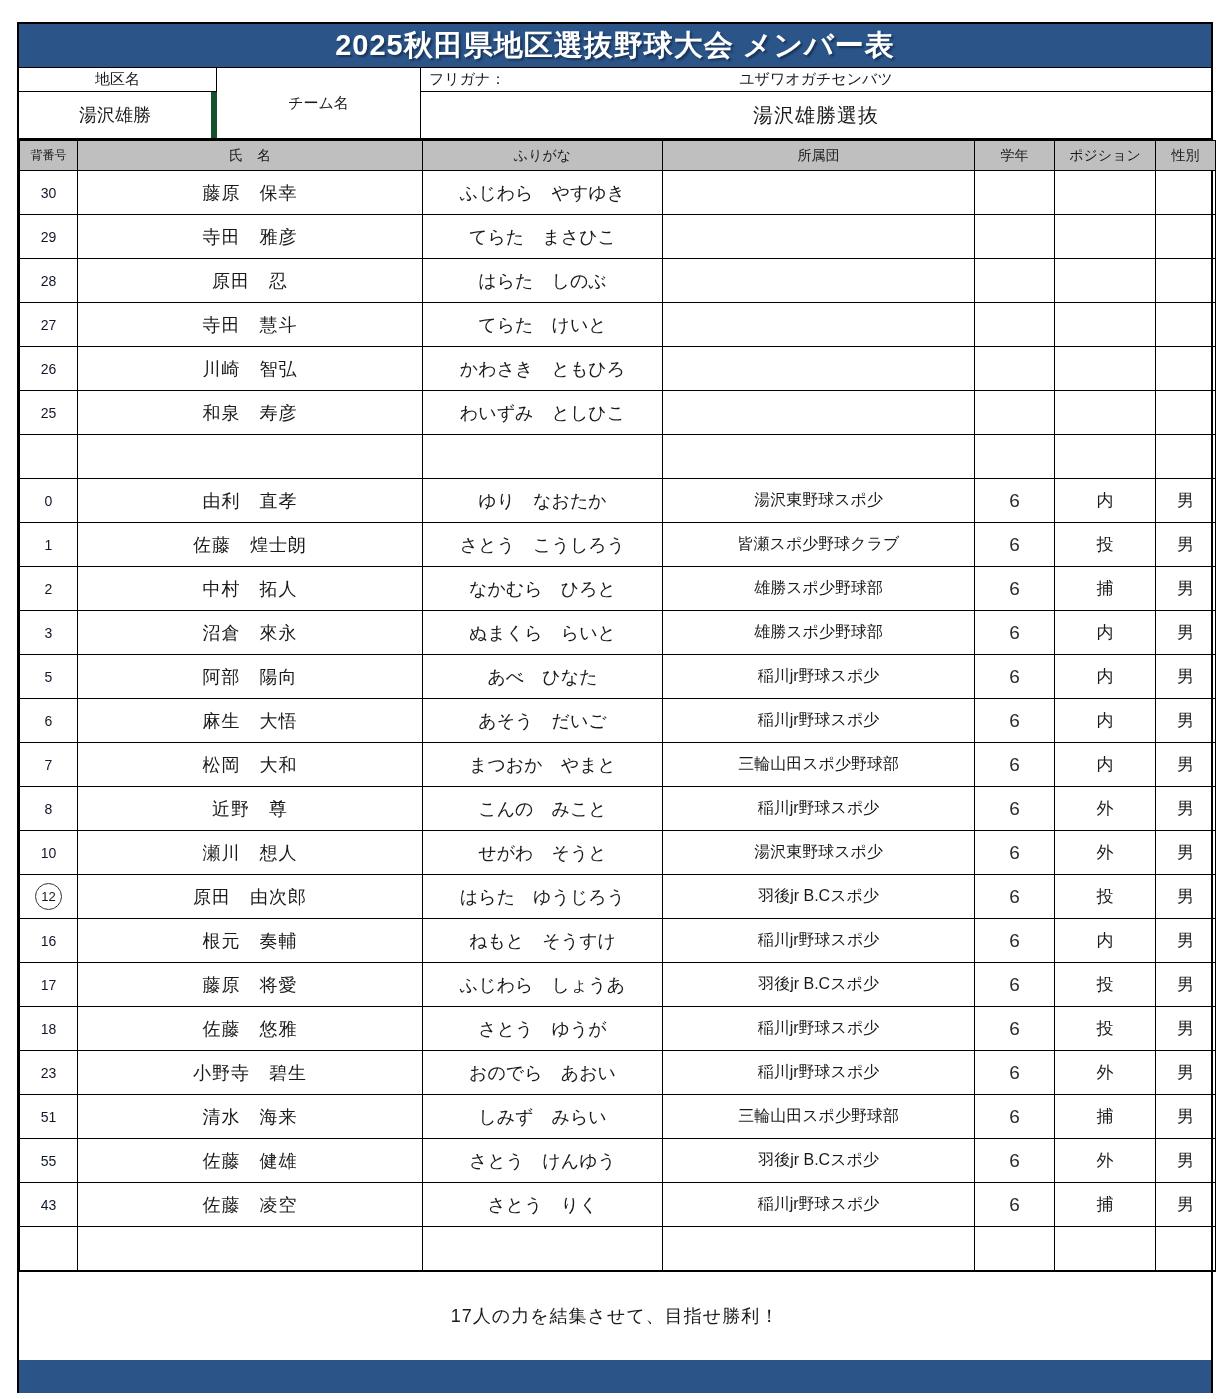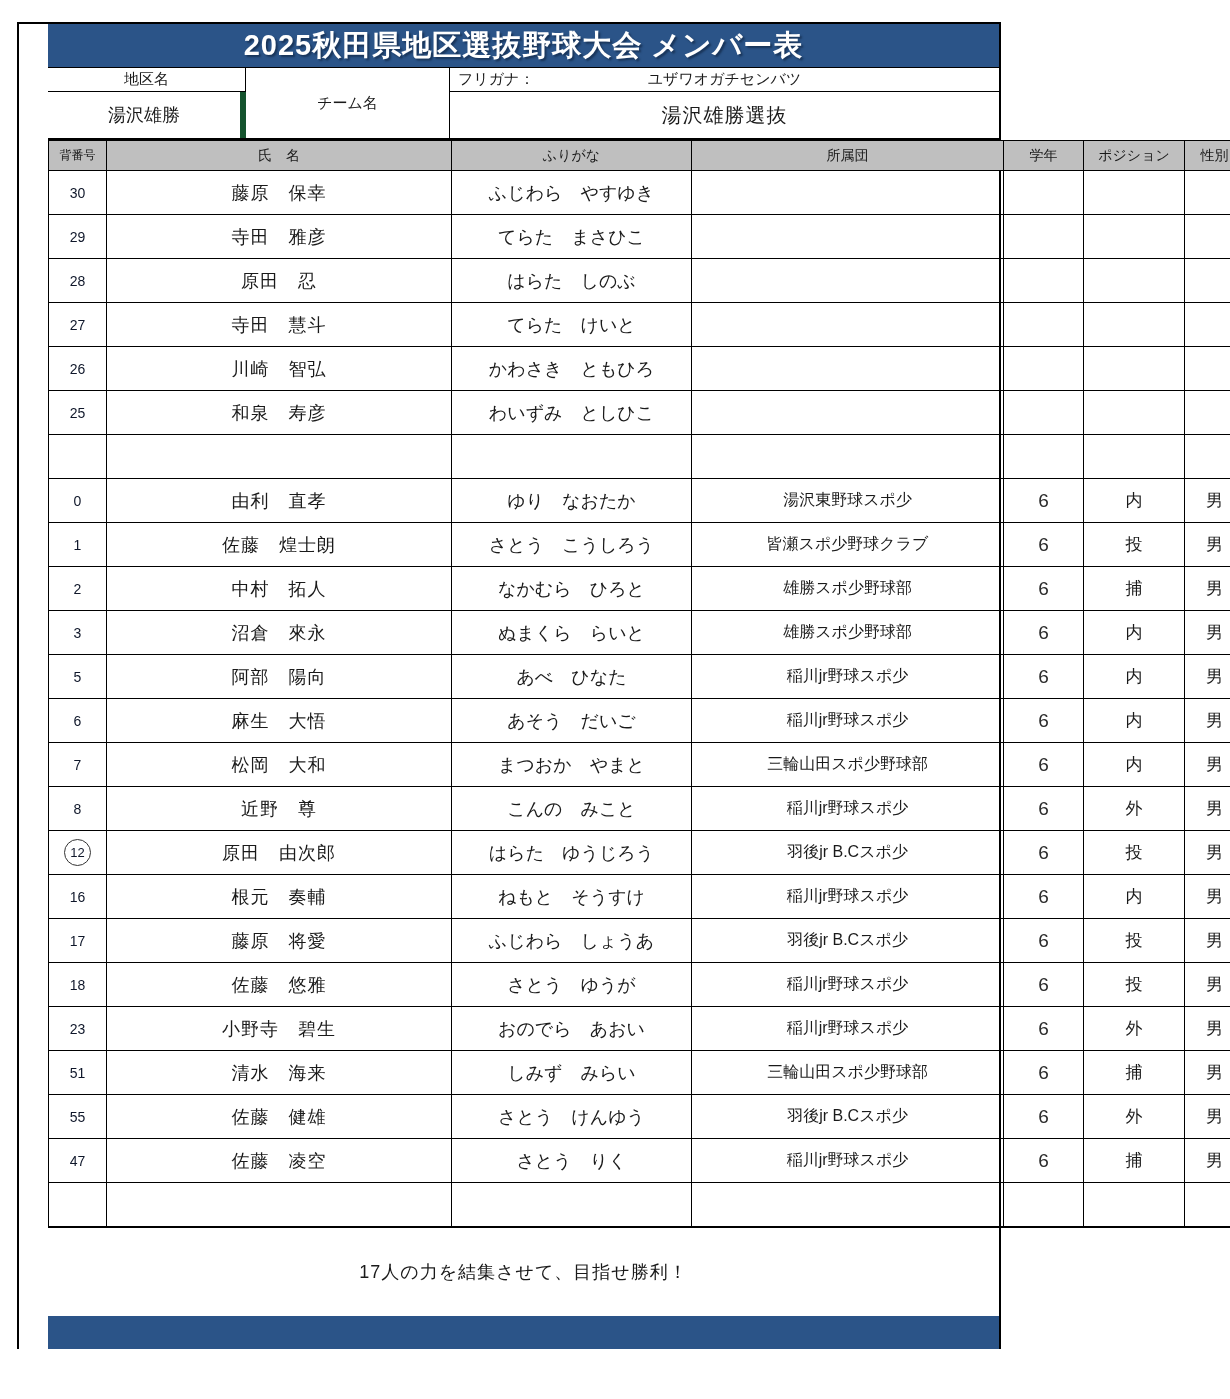--- a/index.html
+++ b/index.html
@@ -6,25 +6,24 @@
   html, body {
     width: 1230px; height: 1399px;
     background: #ffffff;
     font-family: "Liberation Sans", "DejaVu Sans", sans-serif;
     color: #1a1a1a;
     position: relative;
   }
   .sheet {
     position: absolute;
     left: 17px; top: 22px;
-    width: 984px;
+    width: 1196px;
     border: 2px solid #000;
     border-bottom: none;
     background: #fff;
-    padding-left: 29px;
   }
   
   .title-bar {
     height: 44px;
     background: #2B5488;
     border-bottom: 1px solid #000;
     display: flex; align-items: center; justify-content: center;
   }
   .title-text {
     color: #ffffff;
@@ -294,20 +293,29 @@
         <tr>
     <td class="c-num"><span>8</span></td>
     <td class="c-name">近野　尊</td>
     <td class="c-kana">こんの　みこと</td>
     <td class="c-club">稲川jr野球スポ少</td>
     <td class="c-grade">6</td>
     <td class="c-pos">外</td>
     <td class="c-sex">男</td>
   </tr>
         <tr>
+    <td class="c-num"><span>10</span></td>
+    <td class="c-name">瀬川　想人</td>
+    <td class="c-kana">せがわ　そうと</td>
+    <td class="c-club">湯沢東野球スポ少</td>
+    <td class="c-grade">6</td>
+    <td class="c-pos">外</td>
+    <td class="c-sex">男</td>
+  </tr>
+        <tr>
     <td class="c-num"><span class="circled">12</span></td>
     <td class="c-name">原田　由次郎</td>
     <td class="c-kana">はらた　ゆうじろう</td>
     <td class="c-club">羽後jr B.Cスポ少</td>
     <td class="c-grade">6</td>
     <td class="c-pos">投</td>
     <td class="c-sex">男</td>
   </tr>
         <tr>
     <td class="c-num"><span>16</span></td>
@@ -357,21 +365,21 @@
         <tr>
     <td class="c-num"><span>55</span></td>
     <td class="c-name">佐藤　健雄</td>
     <td class="c-kana">さとう　けんゆう</td>
     <td class="c-club">羽後jr B.Cスポ少</td>
     <td class="c-grade">6</td>
     <td class="c-pos">外</td>
     <td class="c-sex">男</td>
   </tr>
         <tr>
-    <td class="c-num"><span>47</span></td>
+    <td class="c-num"><span>43</span></td>
     <td class="c-name">佐藤　凌空</td>
     <td class="c-kana">さとう　りく</td>
     <td class="c-club">稲川jr野球スポ少</td>
     <td class="c-grade">6</td>
     <td class="c-pos">捕</td>
     <td class="c-sex">男</td>
   </tr>
         <tr>
     <td class="c-num"><span></span></td>
     <td class="c-name"></td>

